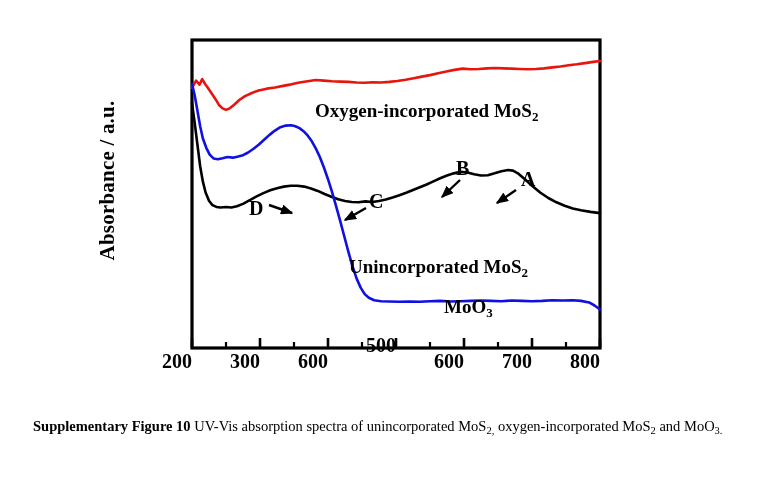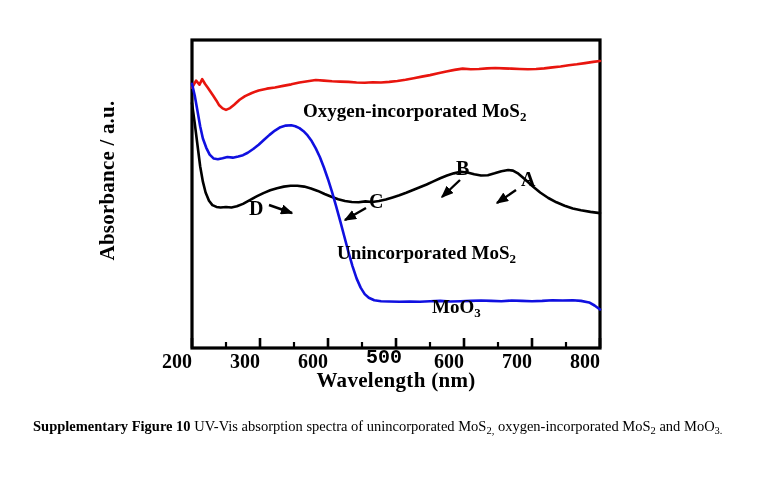--- a/index.html
+++ b/index.html
@@ -68,20 +68,21 @@
     width: 60px;
   }
 
   .series-label {
     position: absolute;
     font-family: "Liberation Serif", serif;
     font-weight: bold;
     font-size: 19px;
     color: #000;
     white-space: nowrap;
+    margin-left: 12px;
   }
   .series-label sub {
     font-size: 13px;
     vertical-align: baseline;
     position: relative;
     bottom: -4px;
   }
 
   .peak-label {
     position: absolute;
@@ -150,34 +151,33 @@
         </defs>
         <line x1="516" y1="190" x2="497" y2="203" stroke="#000" stroke-width="2.4" marker-end="url(#arrowhead)"></line>
         <line x1="460" y1="180" x2="442" y2="197" stroke="#000" stroke-width="2.4" marker-end="url(#arrowhead)"></line>
         <line x1="366" y1="208" x2="345" y2="220" stroke="#000" stroke-width="2.4" marker-end="url(#arrowhead)"></line>
         <line x1="269" y1="205" x2="292" y2="213" stroke="#000" stroke-width="2.4" marker-end="url(#arrowhead)"></line>
       </g>
   </svg>
 
   <div class="axis-title" id="y-axis-title">Absorbance / a.u.</div>
 
-  <div class="axis-title" id="x-axis-title">Wavelength  (nm)</div>
 
   <div id="tick-labels">
       <div class="tick-label" style="left: 162px; top: 350px;">200</div>
       <div class="tick-label" style="left: 230px; top: 350px;">300</div>
       <div class="tick-label" style="left: 298px; top: 350px;">600</div>
-      <div class="tick-label" style="left: 366px; top: 346px; font-family: Liberation Mono, monospace;">500</div>
+      <div class="tick-label" style="left: 366px; top: 334px;">500</div>
       <div class="tick-label" style="left: 434px; top: 350px;">600</div>
       <div class="tick-label" style="left: 502px; top: 350px;">700</div>
       <div class="tick-label" style="left: 570px; top: 350px;">800</div>
     </div>
   <div id="series-labels">
       <div class="series-label" style="left: 303px; top: 100px;"><span>Oxygen-incorporated MoS</span><sub>2</sub></div>
-      <div class="series-label" style="left: 337px; top: 242px; text-align: center;"><span>Unincorporated MoS</span><sub>2</sub></div>
+      <div class="series-label" style="left: 337px; top: 256px; text-align: center;"><span>Unincorporated MoS</span><sub>2</sub></div>
       <div class="series-label" style="left: 432px; top: 296px; font-family: Liberation Serif, serif;"><span>MoO</span><sub>3</sub></div>
     </div>
   <div id="peak-labels">
       <div class="peak-label" style="left: 521px; top: 168px;">A</div>
       <div class="peak-label" style="left: 456px; top: 157px;">B</div>
       <div class="peak-label" style="left: 369px; top: 190px;">C</div>
       <div class="peak-label" style="left: 249px; top: 197px;">D</div>
     </div>
 
 </div>

